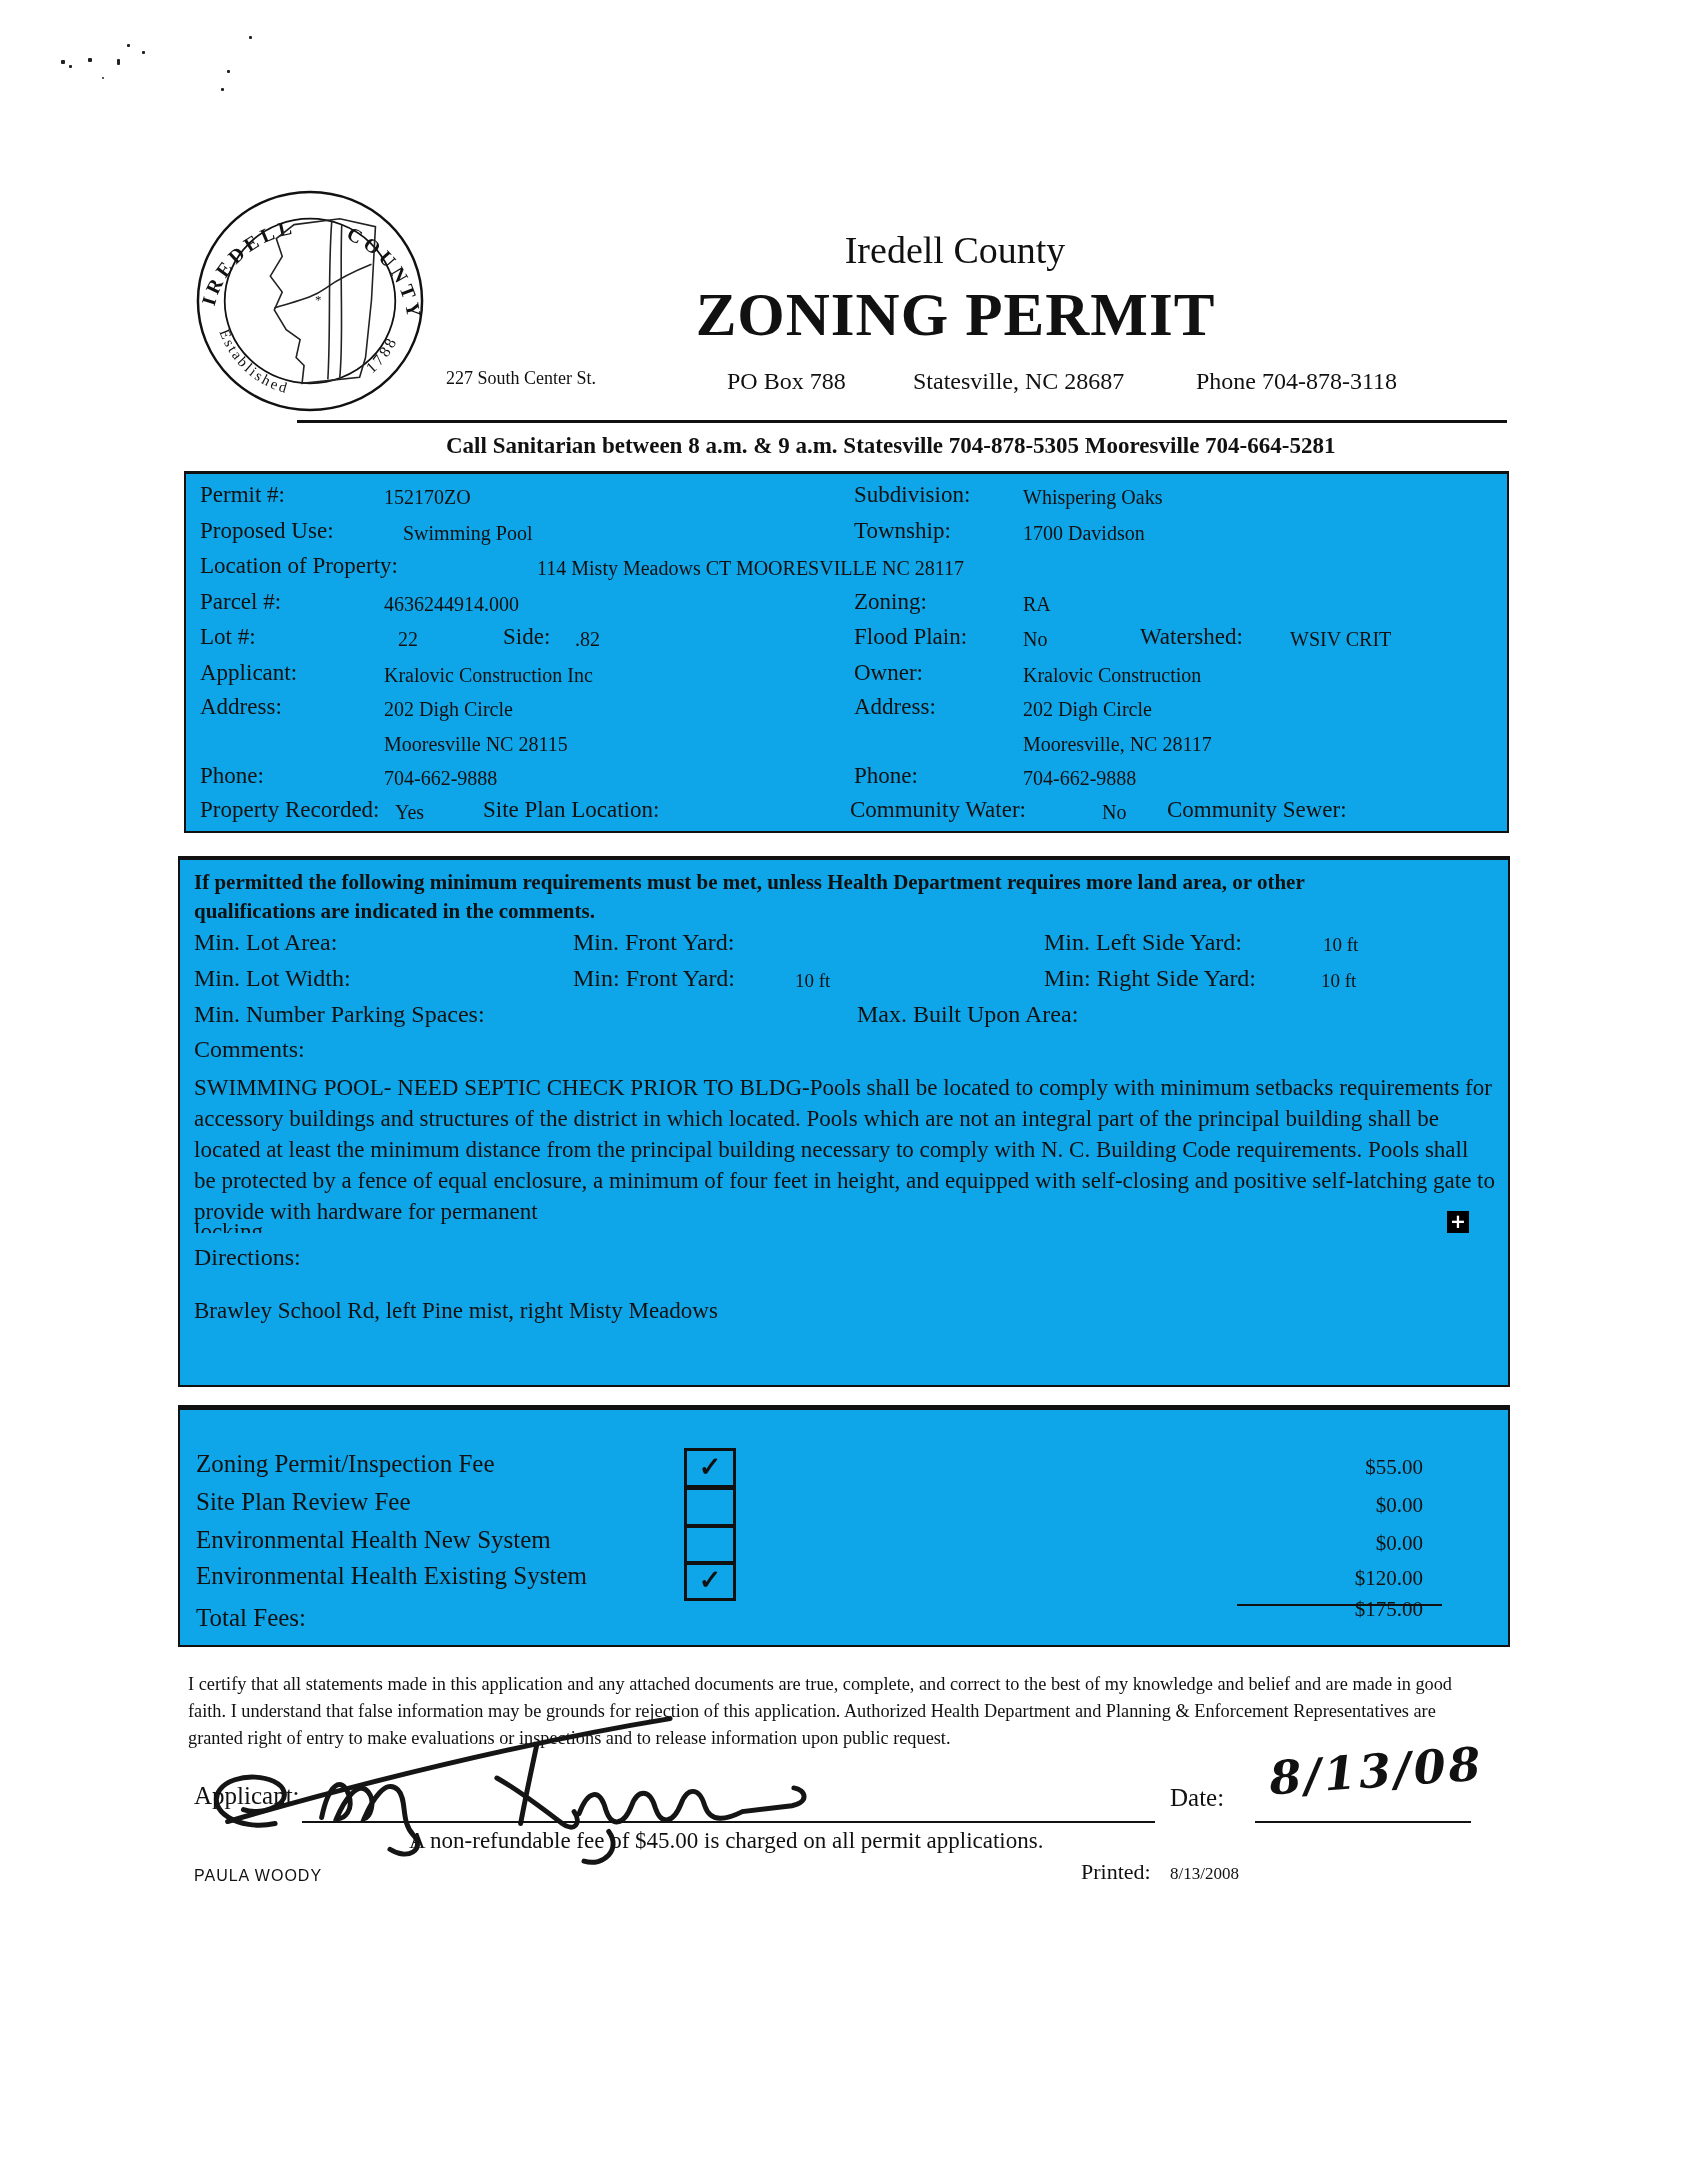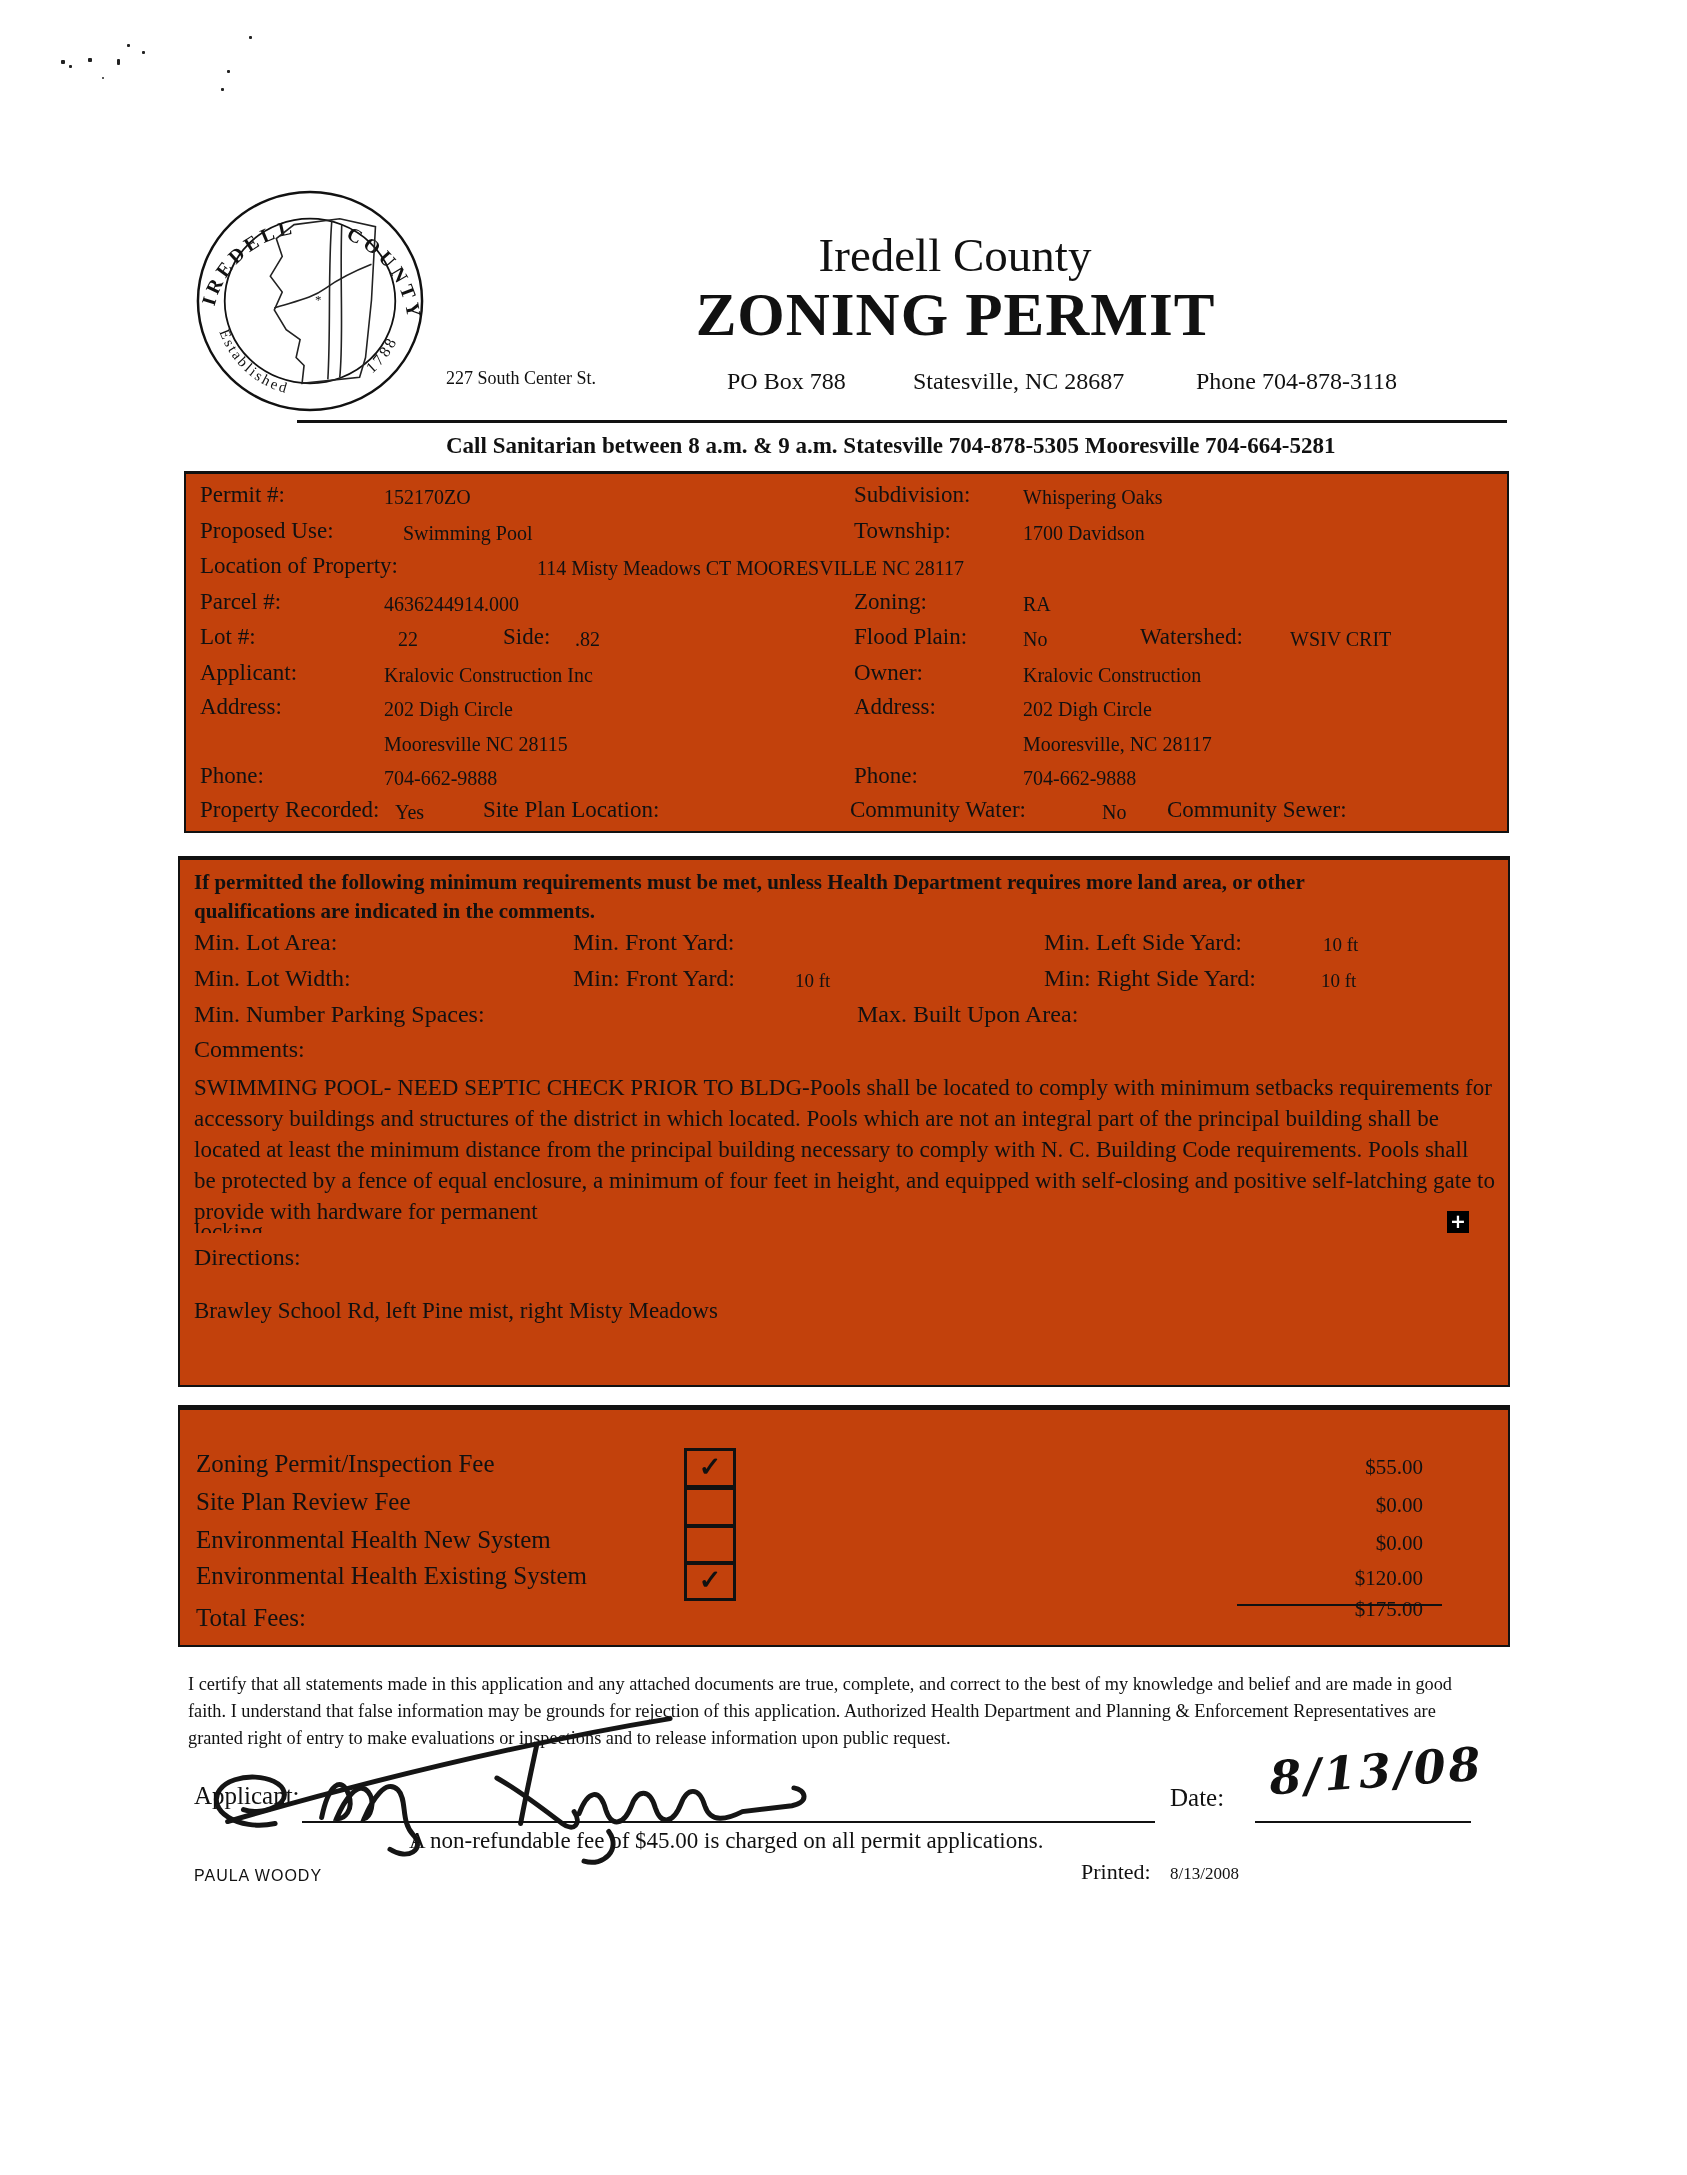--- a/index.html
+++ b/index.html
@@ -3,21 +3,21 @@
 <meta charset="utf-8">
 <style>
   html,body{margin:0;padding:0;background:#ffffff;}
   .page{position:relative;width:1687px;height:2175px;background:#fff;
         font-family:"Liberation Serif", serif;color:#111;overflow:hidden;}
   .abs{position:absolute;white-space:nowrap;}
   .lbl{font-size:23px;}
   .val{font-size:20px;}
   .lbl24{font-size:24px;}
   .val19{font-size:19px;}
-  .box{position:absolute;border:2.5px solid #111;background:#c2410c;}
+  .box{position:absolute;border:2.5px solid #111;background:#0ea5e9;}
   .speck{position:absolute;background:#222;border-radius:1px;}
   .chkbox{position:absolute;width:46px;height:34px;border:3px solid #111;
           text-align:center;line-height:32px;font-weight:bold;font-size:27px;}
   .amount{position:absolute;font-size:21px;white-space:nowrap;}
   .feelbl{font-size:25px;}
   .sigline{position:absolute;border-bottom:2.5px solid #111;}
   .clipline{position:absolute;overflow:hidden;height:13px;font-size:23px;line-height:23px;}
   .handwrite{font-family:"DejaVu Serif", serif;font-style:italic;font-size:46px;
              letter-spacing:3px;transform:rotate(-4deg);font-weight:bold;}
   .plusicon{position:absolute;width:22px;height:22px;background:#000;color:#fff;
@@ -61,21 +61,21 @@
     </text>
     <g fill="none" stroke="#222" stroke-width="1.6">
       <path d="M 104,44 L 150,38 L 186,46 L 182,120 L 176,178 L 170,198 L 112,204 L 114,186 L 106,178 L 110,160 L 96,150 L 84,130 L 92,112 L 80,96 L 92,76 L 86,58 Z"></path>
       <path d="M 142,40 C 138,90 141,150 138,200"></path>
       <path d="M 152,44 C 150,100 154,160 150,198"></path>
       <path d="M 84,128 C 110,120 122,118 136,108 C 150,98 162,92 182,84"></path>
     </g>
     <text x="125" y="124" font-size="13" fill="#111">*</text>
   </svg>
 
-  <div class="abs" style="left:658px;top:228px;width:594px;text-align:center;font-size:47px;">Iredell County</div>
+  <div class="abs" style="left:658px;top:228px;width:594px;text-align:center;font-size:38px;">Iredell County</div>
   <div class="abs" style="left:609px;top:280px;width:693px;text-align:center;font-size:61px;font-weight:bold;letter-spacing:1px;">ZONING PERMIT</div>
 
   <span class="abs" style="left:446px;top:368px;font-size:18px;">227 South Center St.</span>
   <span class="abs" style="left:727px;top:368px;font-size:24px;">PO Box 788</span>
   <span class="abs" style="left:913px;top:368px;font-size:24px;">Statesville, NC 28687</span>
   <span class="abs" style="left:1196px;top:368px;font-size:24px;">Phone 704-878-3118</span>
 
   <div class="abs" style="left:297px;top:420px;width:1210px;height:3px;background:#111;"></div>
 
   <div class="abs" style="left:446px;top:433px;font-size:23px;font-weight:bold;">Call Sanitarian between 8 a.m. &amp; 9 a.m. Statesville 704-878-5305 Mooresville 704-664-5281</div>

